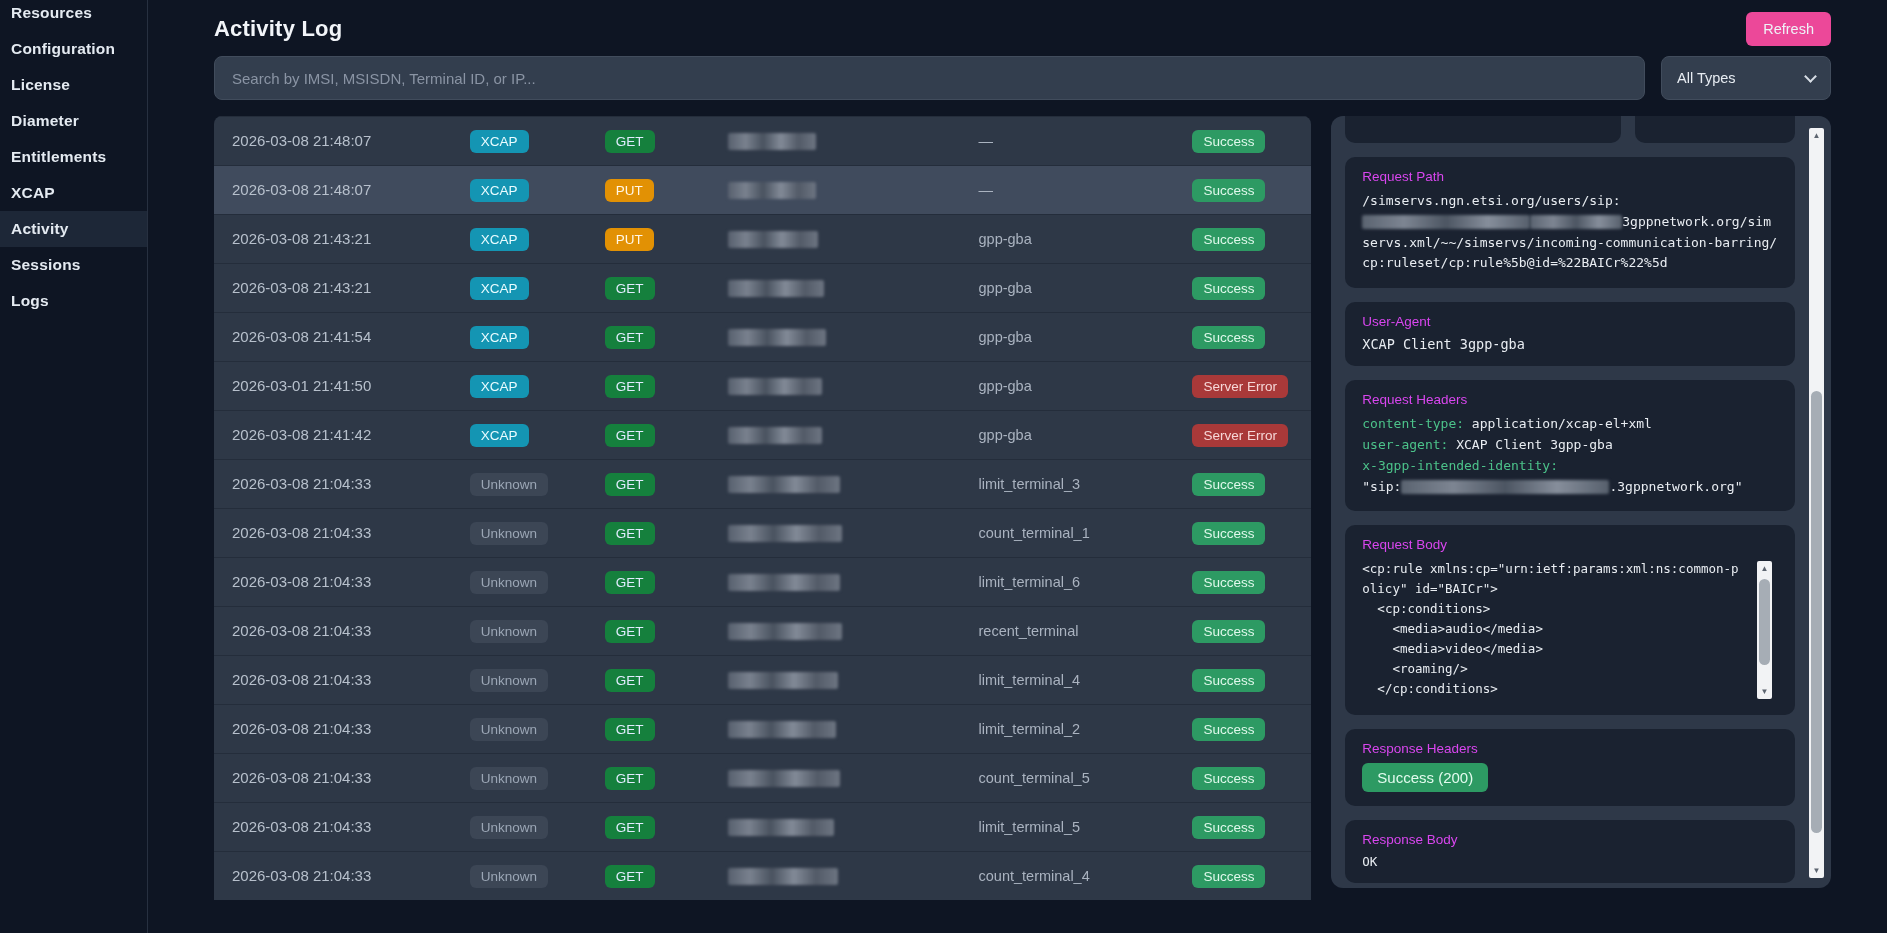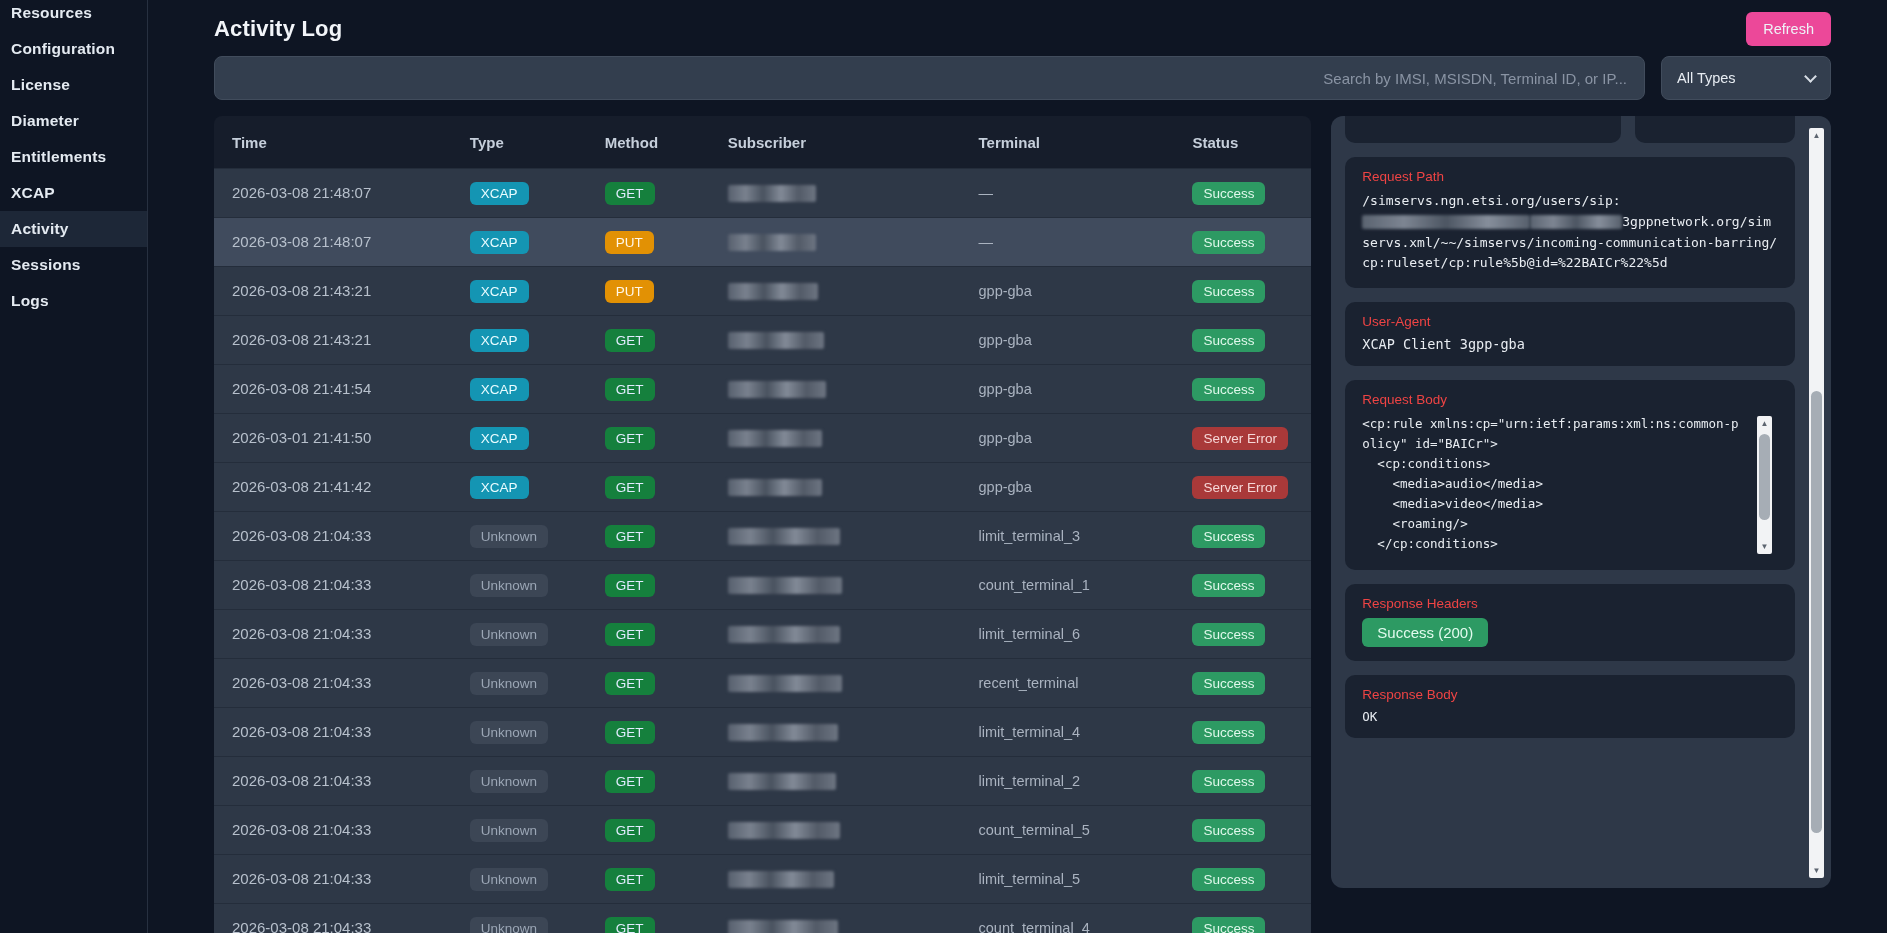--- a/index.html
+++ b/index.html
@@ -28,21 +28,21 @@
   .header-row { display:flex; justify-content:space-between; align-items:center; height:42px; }
   .page-title { font-size:22px; font-weight:700; color:#f2f5f9; letter-spacing:.2px; }
   .btn-refresh {
     background:#ec4899; color:#eef2f7; border:none; border-radius:6px;
     font-family:"Liberation Sans", sans-serif; font-size:14.5px;
     padding:9px 17px; cursor:pointer;
   }
   .filter-row { display:flex; gap:16px; margin-top:6px; height:44px; }
   .search-input {
     flex:1; height:44px; background:#333e4e; border:1px solid #414c5c; border-radius:8px;
-    color:#dfe6ee; font-family:"Liberation Sans", sans-serif; font-size:15px; padding:0 17px; outline:none;text-align:right;
+    color:#dfe6ee; font-family:"Liberation Sans", sans-serif; font-size:15px; padding:0 17px; outline:none;
   }
   .search-input::placeholder { color:#8a94a4; }
   .type-select {
     width:170px; height:44px; background:#333e4e; border:1px solid #414c5c; border-radius:8px;
     display:flex; align-items:center; justify-content:space-between; padding:0 15px;
     font-size:14.5px; color:#e8edf3; cursor:pointer;
   }
   .chev { width:9px; height:9px; border-right:2px solid #d7dde5; border-bottom:2px solid #d7dde5;
     transform:rotate(45deg); margin-top:-4px; }
   .content-row { display:flex; gap:20px; margin-top:16px; align-items:flex-start; }
@@ -71,21 +71,21 @@
   }
   
   .detail-panel {
     width:500px; height:772px; background:#2e3848; border-radius:12px;
     position:relative; padding:12px 36px 12px 14px; overflow:hidden;
   }
   .cut-row { display:flex; gap:14px; margin:-12px 0 14px 0; }
   .cut-card { height:27px; background:#1a2230; border-radius:0 0 10px 10px; }
   .cut-card.a { flex:0 0 276px; } .cut-card.b { flex:1; }
   .card { background:#1a2230; border-radius:10px; padding:12px 17px 14px; margin-bottom:14px; }
-  .card-label { font-size:13.5px; color:#ef4444; margin-bottom:7px; }
+  .card-label { font-size:13.5px; color:#d946ef; margin-bottom:7px; }
   .mono { font-family:"DejaVu Sans Mono", monospace; font-size:13px; line-height:1.6;
     color:#e9edf2; white-space:pre-wrap; word-break:break-all; }
   .hdr-key { color:#4cc38a; }
   .redact-inline {
     display:inline-block; height:14px; border-radius:2px; vertical-align:middle;
     background:linear-gradient(90deg,#5a6370 0%,#7d8592 25%,#4c5562 50%,#868e9b 75%,#565f6c 100%);
     filter:blur(1.6px);
   }
   .body-code { position:relative; padding-right:32px; max-height:142px; overflow:hidden;
     font-size:12.5px; line-height:1.42; }
@@ -129,28 +129,20 @@
     <input class="search-input" value="" placeholder="Search by IMSI, MSISDN, Terminal ID, or IP..." style="">
     <div class="type-select">
       <span>All Types</span>
       <span class="chev"></span>
     </div>
   </div>
 
   <div class="content-row">
 
     <div class="table-wrap">
-      <div class="t-head">
-          <div class="cell col-time">Time</div>
-          <div class="cell col-type">Type</div>
-          <div class="cell col-method">Method</div>
-          <div class="cell col-sub">Subscriber</div>
-          <div class="cell col-term">Terminal</div>
-          <div class="cell col-status">Status</div>
-        </div>
       <div id="tbody">
           <div class="t-row">
             <div class="cell col-time"><span class="time-text">2026-03-08 21:48:07</span></div>
             <div class="cell col-type"><span class="badge badge-xcap">XCAP</span></div>
             <div class="cell col-method"><span class="badge badge-get">GET</span></div>
             <div class="cell col-sub"><span class="redact" style="width:88px;"></span></div>
             <div class="cell col-term"><span class="term-text">—</span></div>
             <div class="cell col-status"><span class="badge badge-success">Success</span></div>
           </div>
           <div class="t-row selected">
@@ -285,20 +277,27 @@
       <div class="card">
         <div class="card-label">Request Path</div>
         <div class="mono"><span>/simservs.ngn.etsi.org/users/sip:</span><span class="redact-inline" style="width:168px;"></span><span class="redact-inline" style="width:92px;"></span><span>3gppnetwork.org/simservs.xml/~~/simservs/incoming-communication-barring/cp:ruleset/cp:rule%5b@id=%22BAICr%22%5d</span></div>
       </div>
 
       <div class="card">
         <div class="card-label">User-Agent</div>
         <div class="ua-text">XCAP Client 3gpp-gba</div>
       </div>
 
+      <div class="card">
+        <div class="card-label">Request Headers</div>
+        <div class="mono" id="hdrs"><span class="hdr-key">content-type:</span> application/xcap-el+xml
+<span class="hdr-key">user-agent:</span> XCAP Client 3gpp-gba
+<span class="hdr-key">x-3gpp-intended-identity:</span>
+"sip:<span class="redact-inline" style="width: 208px;"></span>.3gppnetwork.org"</div>
+      </div>
 
       <div class="card">
         <div class="card-label">Request Body</div>
         <div class="body-code">
           <div class="mono" id="xmlbody" style="font-size:12.5px;">&lt;cp:rule xmlns:cp="urn:ietf:params:xml:ns:common-policy" id="BAICr"&gt;
   &lt;cp:conditions&gt;
     &lt;media&gt;audio&lt;/media&gt;
     &lt;media&gt;video&lt;/media&gt;
     &lt;roaming/&gt;
   &lt;/cp:conditions&gt;

